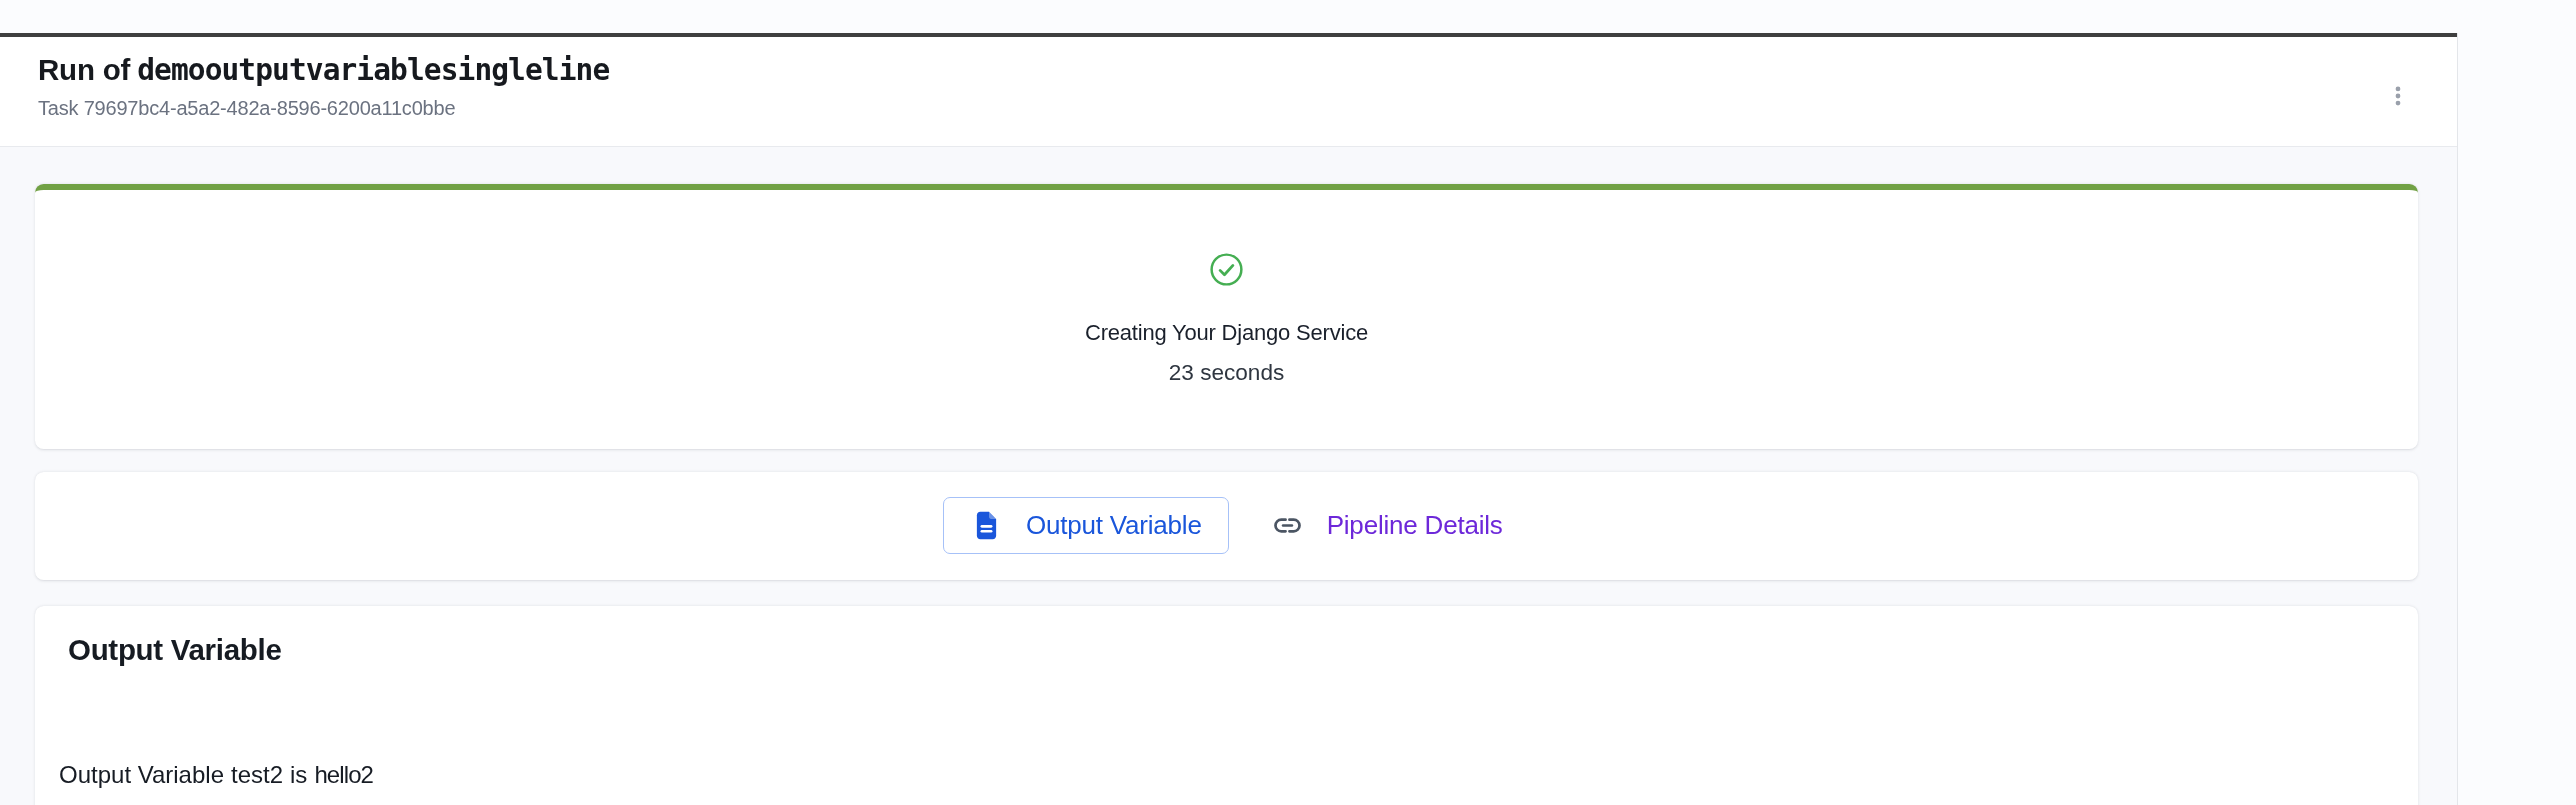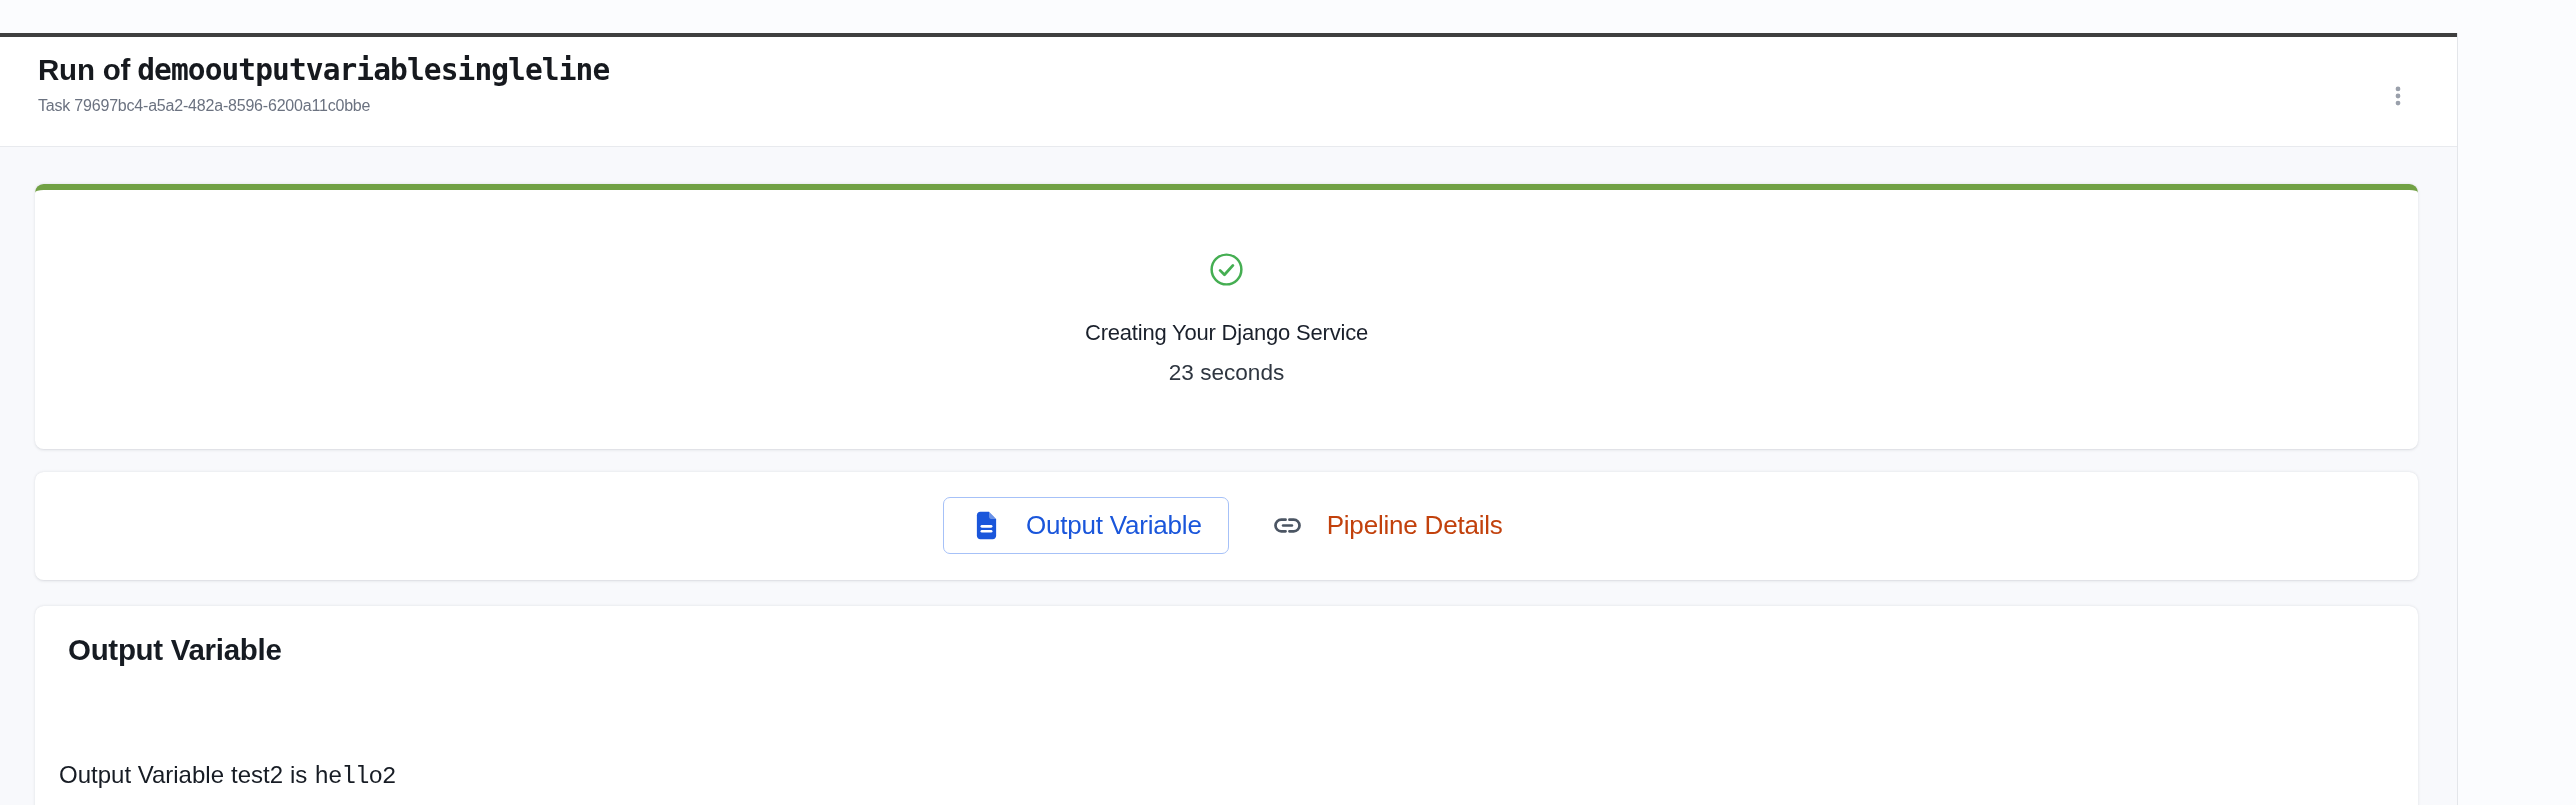--- a/index.html
+++ b/index.html
@@ -34,21 +34,21 @@
     line-height: 1.15;
   }
   .page-title .title-name {
     font-family: "DejaVu Sans Mono", monospace;
     font-weight: 700;
     margin-left: 7px;
     letter-spacing: -0.9px;
   }
   .page-subtitle {
     margin-top: 8.7px;
-    font-size: 16px;
+    font-size: 20px;
     color: #6b7280;
     letter-spacing: -0.2px;
   }
   .kebab-btn {
     position: absolute;
     top: 35px;
     right: 35px;
     width: 49px;
     height: 49px;
     border: none;
@@ -121,21 +121,21 @@
     align-items: center;
     gap: 24px;
     height: 57px;
     padding: 0 7px;
     background: transparent;
     border: none;
     cursor: pointer;
     font-family: "Liberation Sans", sans-serif;
     font-size: 26px;
     font-weight: 500;
-    color: #c2410c;
+    color: #6d28d9;
     letter-spacing: -0.2px;
   }
   .output-card {
     margin-top: 26px;
     height: 221px;
     overflow: hidden;
   }
   .output-heading {
     margin-top: 27px;
     padding-left: 33px;
@@ -148,21 +148,21 @@
     margin-top: 94px;
     padding-left: 24px;
     display: flex;
     align-items: baseline;
     gap: 7px;
     font-size: 24px;
     color: #171c24;
   }
   .output-line .var-name { font-weight: 400; }
   .output-line .var-value {
-    font-family: Liberation Mono, monospace;
+    font-family: Liberation Sans, sans-serif;
     letter-spacing: -0.9px;
   }
 </style>
 </head>
 <body>
 
 <div class="app">
 
   <div class="topbar"></div>
 

